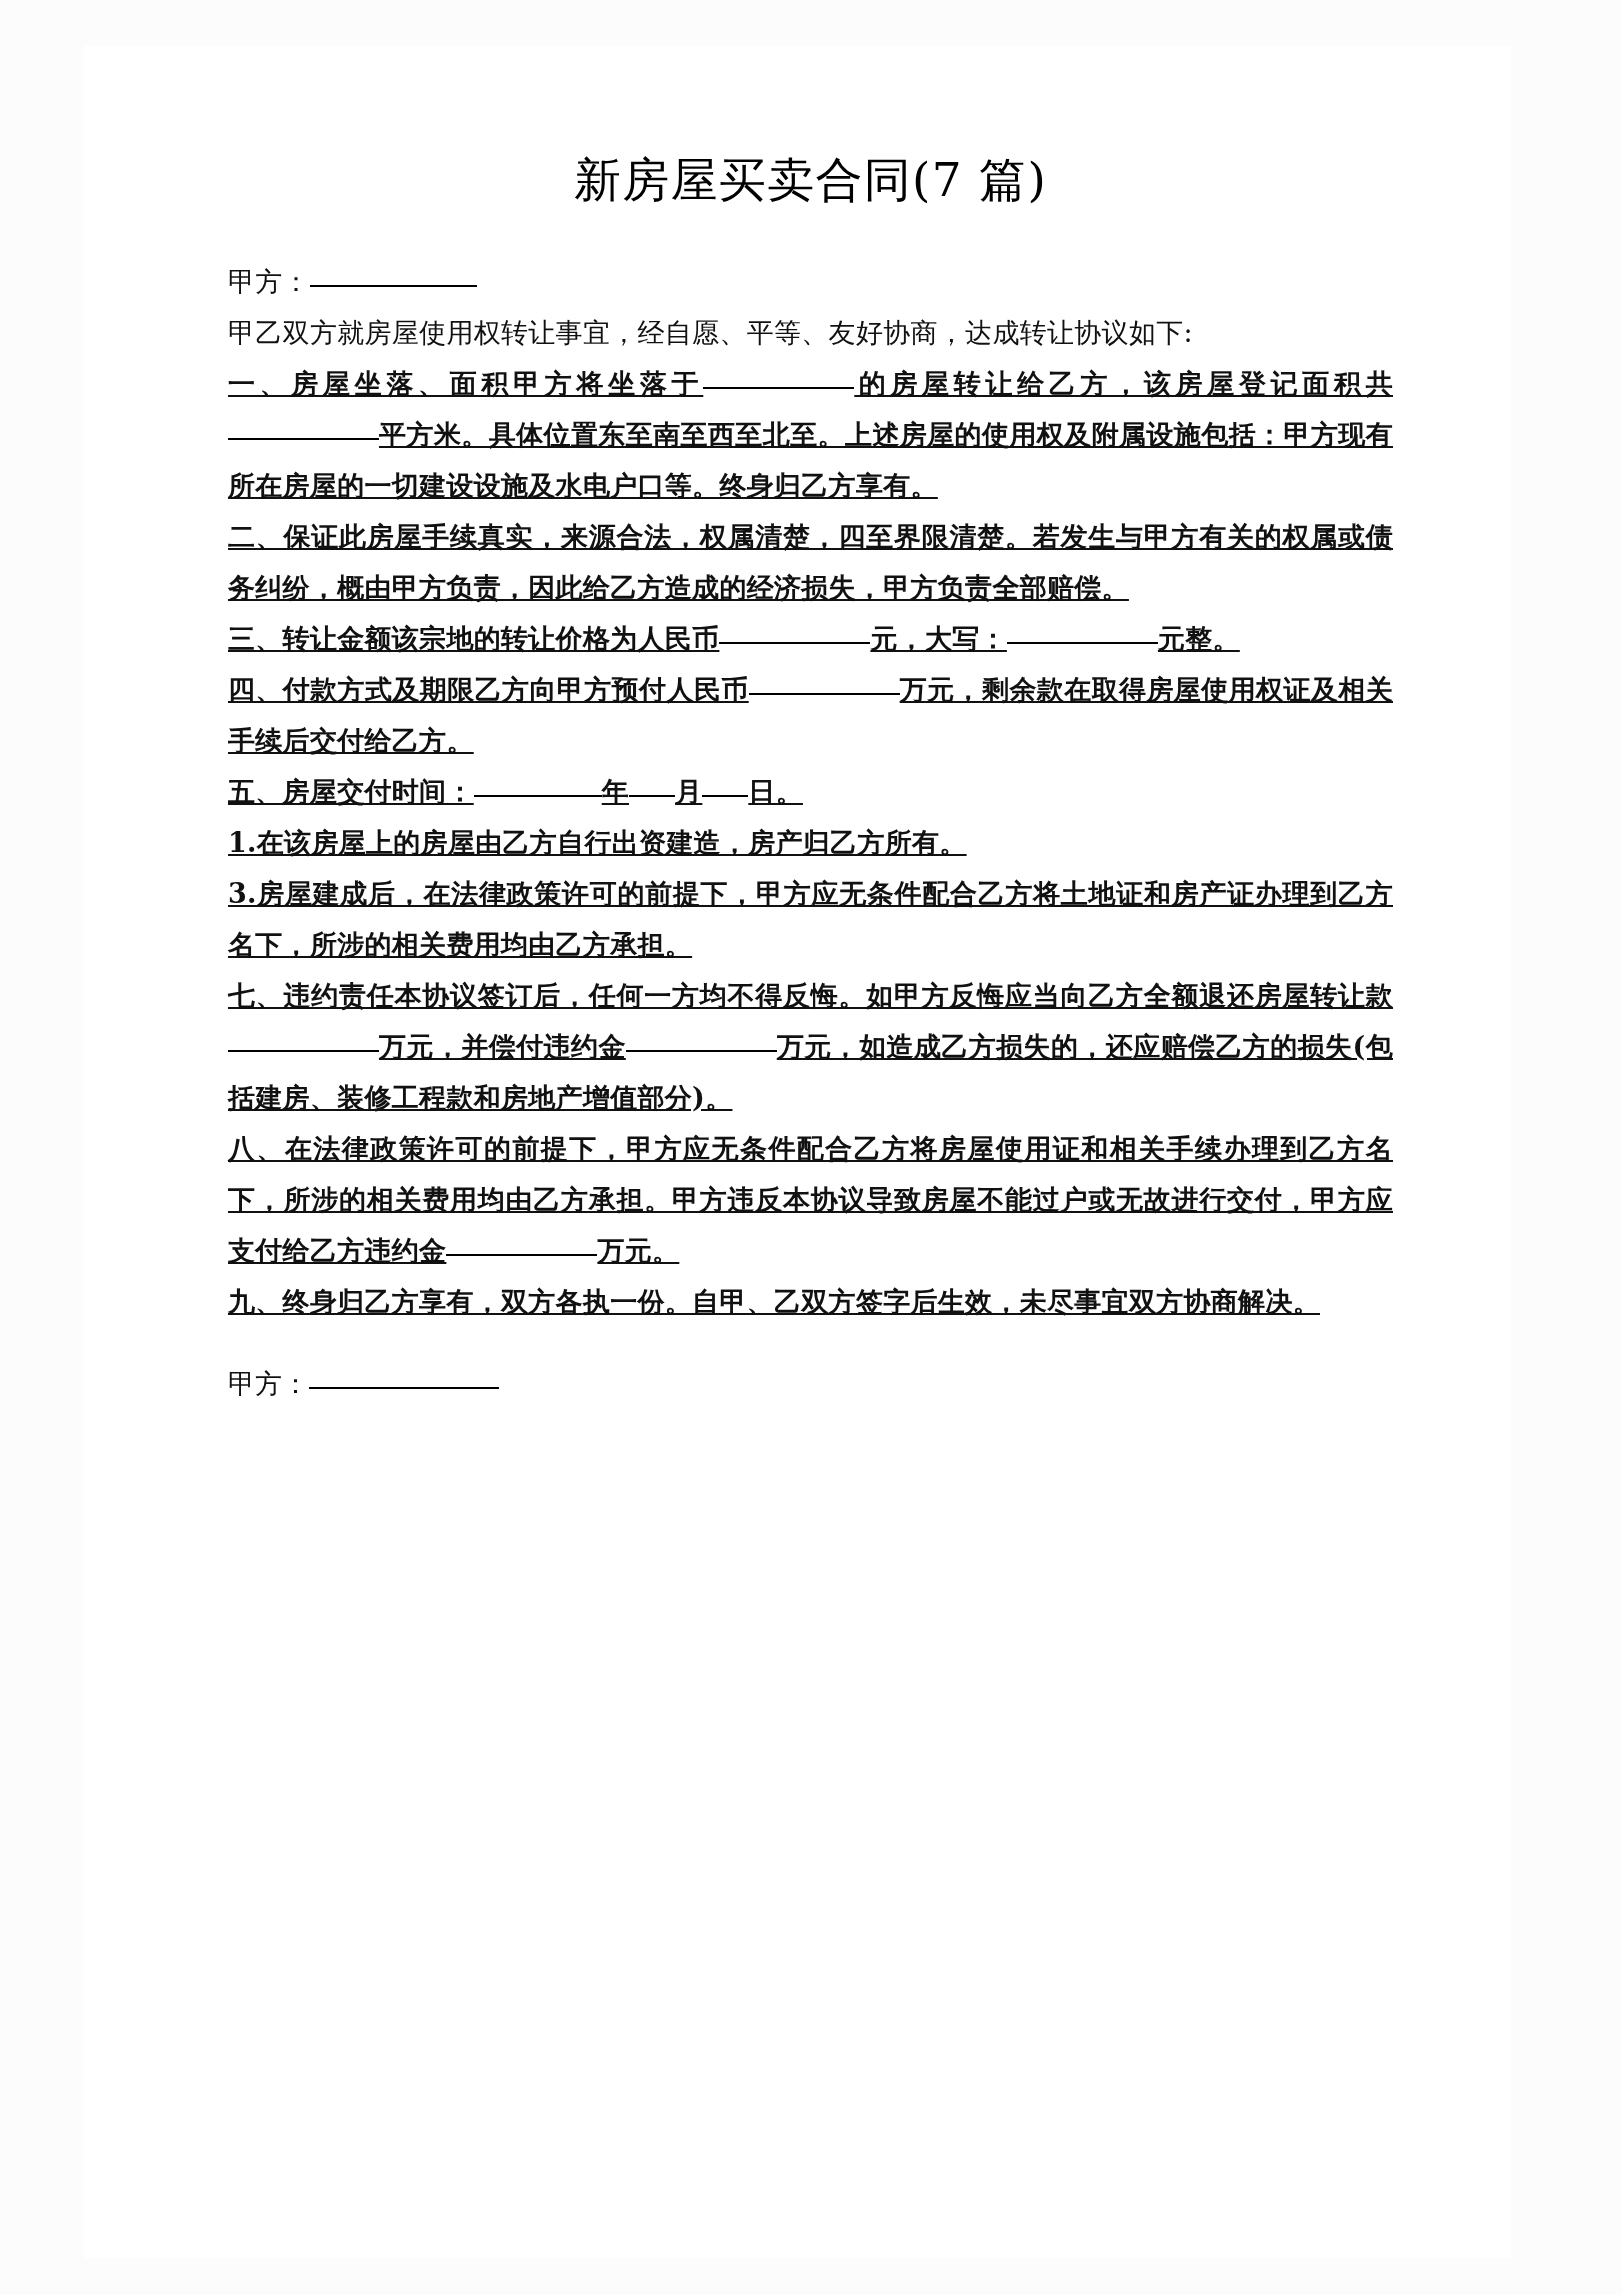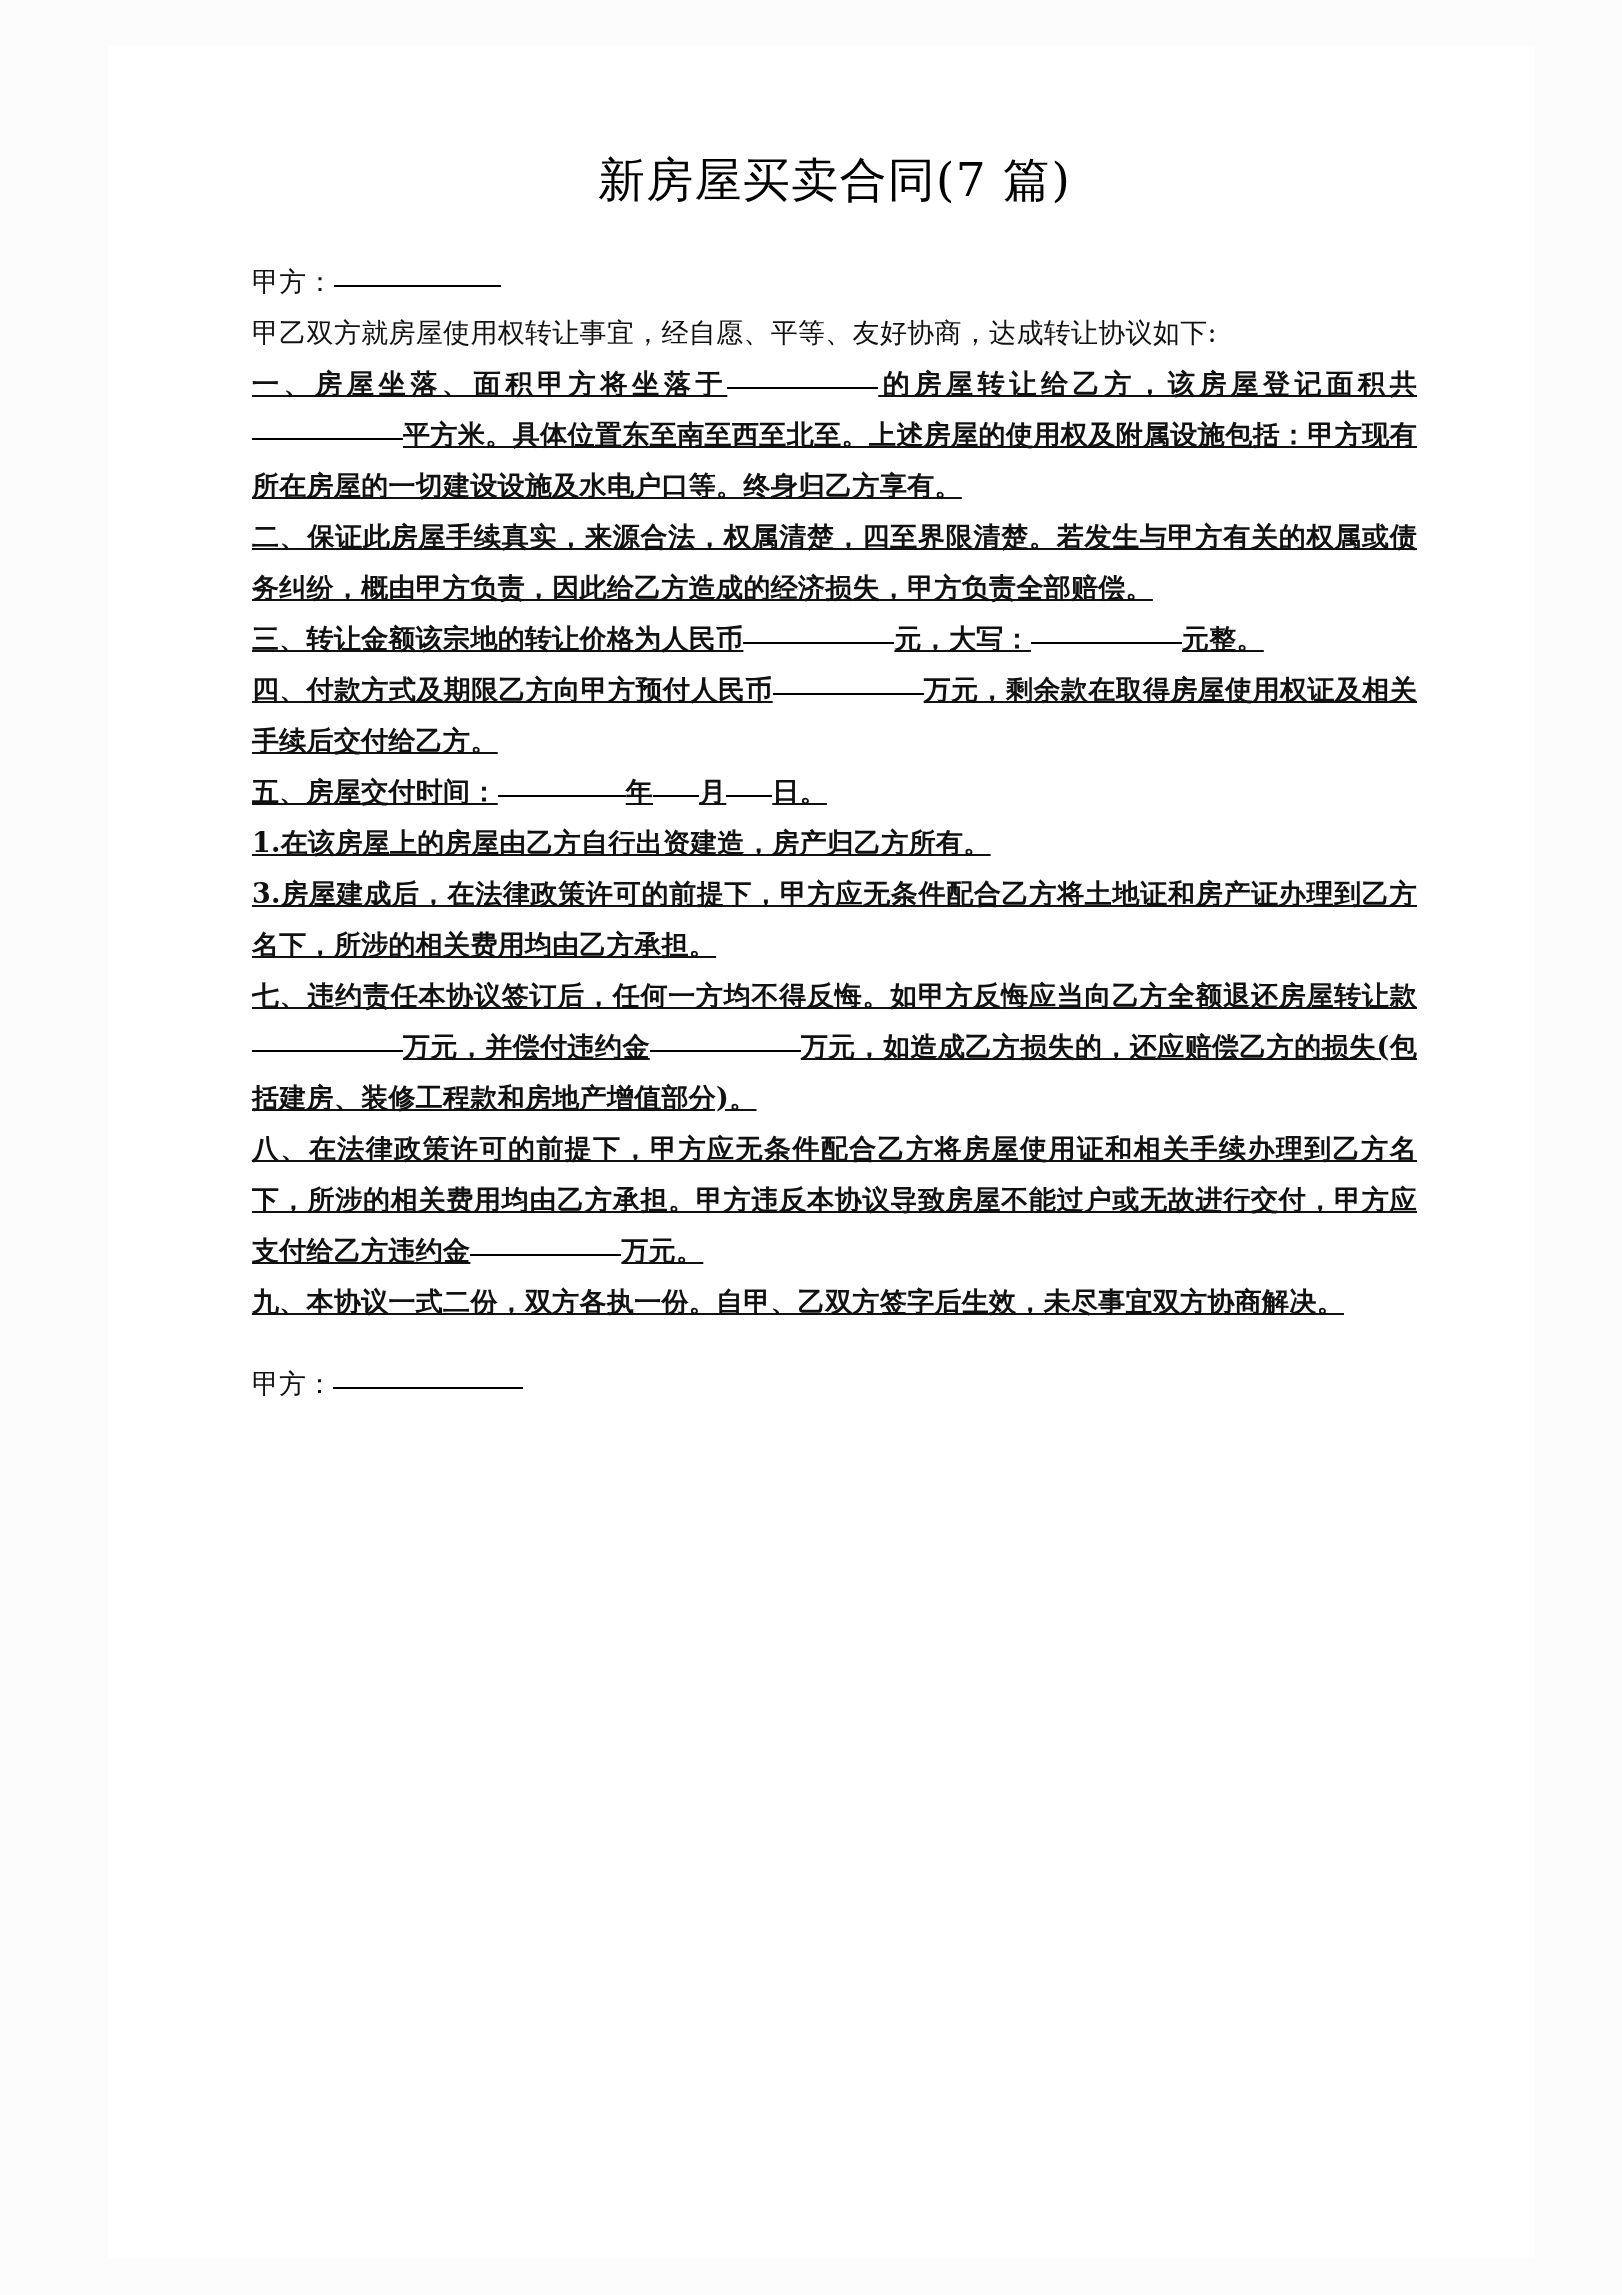--- a/index.html
+++ b/index.html
@@ -17,21 +17,21 @@
   .page {
     position: relative;
     width: 1623px;
     height: 2295px;
     background: #fcfcfc;
     box-sizing: border-box;
   }
 
   .sheet {
     position: absolute;
-    left: 108px;
+    left: 84px;
     top: 46px;
     width: 1427px;
     height: 2212px;
     background: #ffffff;
     box-sizing: border-box;
   }
 
   .content {
     position: absolute;
     left: 144px;
@@ -133,21 +133,21 @@
       <p class="para bold">3.房屋建成后，在法律政策许可的前提下，甲方应无条件配合乙方将土地证和房产证办理到乙方名下，所涉的相关费用均由乙方承担。</p>
 
       <p class="para bold">
         <span>七、违约责任本协议签订后，任何一方均不得反悔。如甲方反悔应当向乙方全额退还房屋转让款</span><span class="blank w-lg"></span><span>万元，并偿付违约金</span><span class="blank w-lg"></span><span>万元，如造成乙方损失的，还应赔偿乙方的损失(包括建房、装修工程款和房地产增值部分)。</span>
       </p>
 
       <p class="para bold">
         <span>八、在法律政策许可的前提下，甲方应无条件配合乙方将房屋使用证和相关手续办理到乙方名下，所涉的相关费用均由乙方承担。甲方违反本协议导致房屋不能过户或无故进行交付，甲方应支付给乙方违约金</span><span class="blank w-lg"></span><span>万元。</span>
       </p>
 
-      <p class="para bold">九、本协议一式二份，双方各执一份。自甲、乙双方签字后生效，未尽事宜双方协商解决。</p>
+      <p class="para bold">九、终身归乙方享有，双方各执一份。自甲、乙双方签字后生效，未尽事宜双方协商解决。</p>
 
       <p class="sig-line">
         <span>甲方：</span><span class="blank w-sig2"></span>
       </p>
 
     </div>
   </div>
 </div>
 
 

